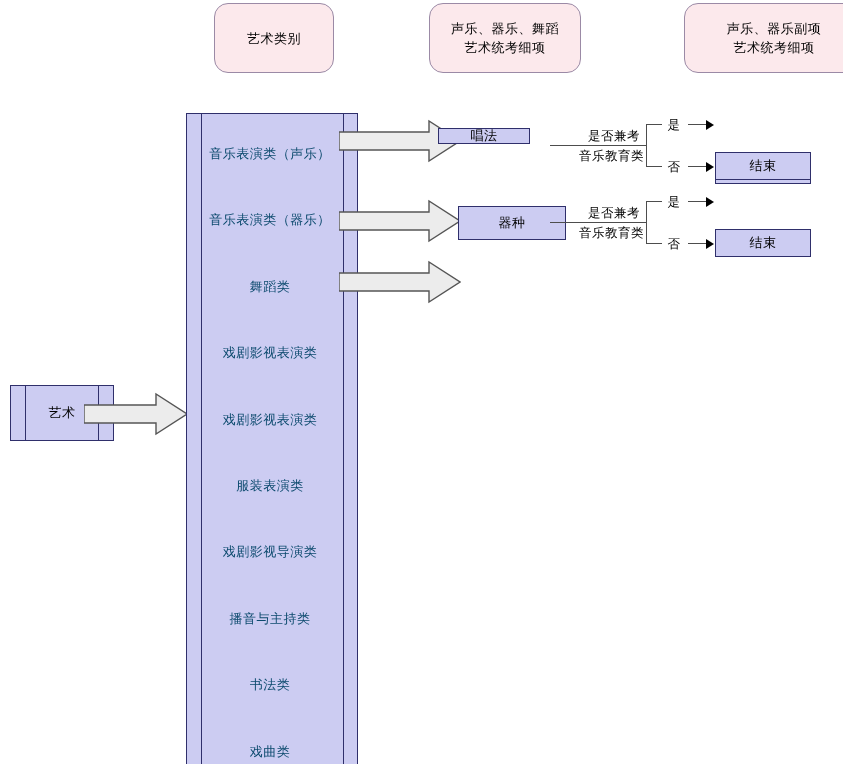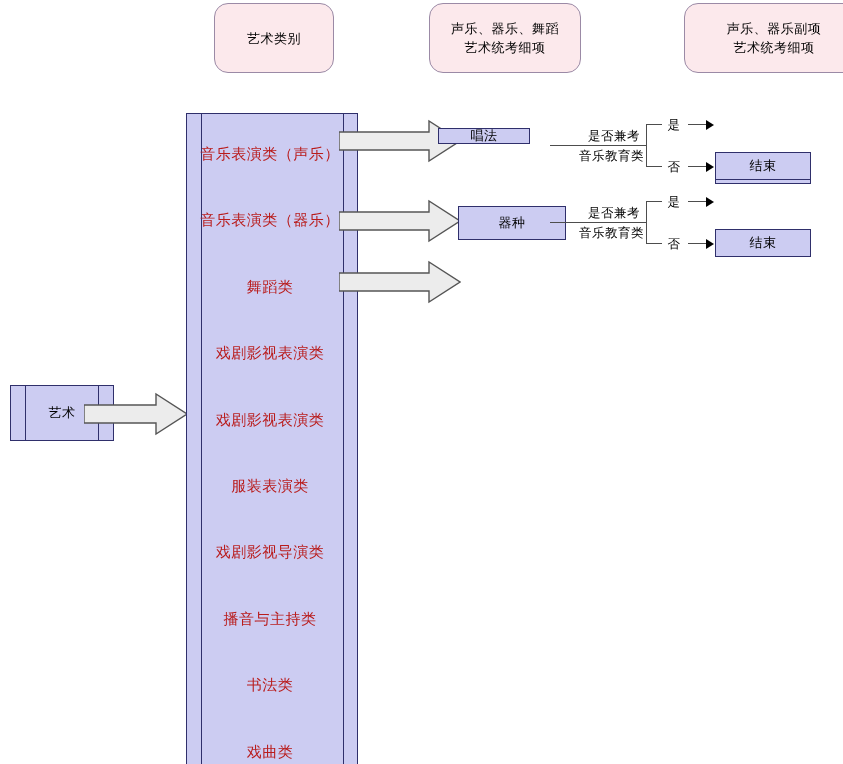--- a/index.html
+++ b/index.html
@@ -60,22 +60,22 @@
   #category-column {
     background: #ccccf2;
     border: 1px solid #2f2f6b;
     border-bottom: none;
   }
   .cat-label {
     position: absolute;
     left: 12px;
     right: 16px;
     text-align: center;
-    font-size: 15px;
-    color: #b91c1c;
+    font-size: 13px;
+    color: #0c4a6e;
     letter-spacing: 0.5px;
   }
 
   
   .block-arrow { position: absolute; }
   .block-arrow svg { display: block; }
 
   
   .line {
     position: absolute;

